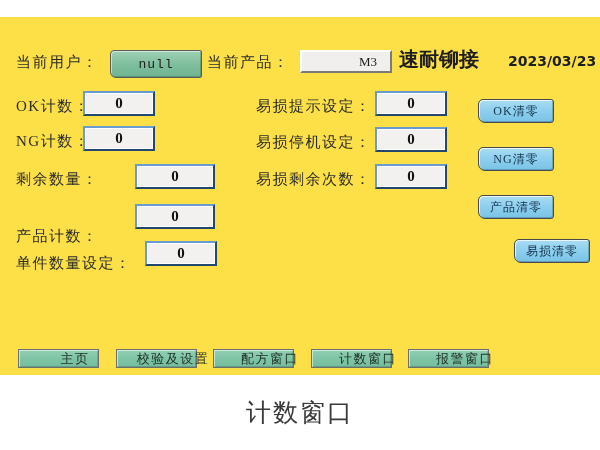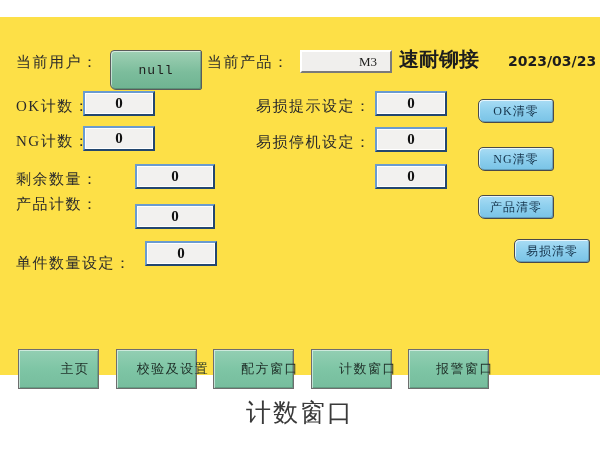--- a/index.html
+++ b/index.html
@@ -39,21 +39,21 @@
   
   #user-label  { left: 16px;  top: 38px; }
   #prod-label  { left: 207px; top: 38px; }
 
   
   #user-value {
     position: absolute;
     left: 110px;
     top: 33px;
     width: 92px;
-    height: 40px;
+    height: 28px;
     background: linear-gradient(180deg,#9fd0b4 0%, #7cbd9c 55%, #6fb492 100%);
     border: 1px solid #5b5b5b;
     border-radius: 4px 2px 2px 6px;
     box-shadow: inset 1px 1px 0 rgba(255,255,255,.55),
                 inset -1px -1px 0 rgba(0,0,0,.18);
     font-family: "Liberation Mono", monospace;
     font-size: 13px;
     color: #20201f;
     display: flex;
     align-items: center;
@@ -134,21 +134,21 @@
   
   #ok-label   { left: 16px; top: 82px; }
   #ok-field   { left: 83px; top: 74px;  width: 72px; height: 25px; }
 
   #ng-label   { left: 16px; top: 117px; }
   #ng-field   { left: 83px; top: 109px; width: 72px; height: 25px; }
 
   #remain-label { left: 16px; top: 155px; }
   #remain-field { left: 135px; top: 147px; width: 80px; height: 25px; }
 
-  #prodcnt-label { left: 16px; top: 180px; }
+  #prodcnt-label { left: 16px; top: 212px; }
   #prodcnt-field { left: 135px; top: 187px; width: 80px; height: 25px; }
 
   #unitqty-label { left: 16px; top: 231px; margin-top: 8px; }
   #unitqty-field { left: 145px; top: 224px; width: 72px; height: 25px; }
 
   
   #warnset-label  { left: 256px; top: 82px; }
   #warnset-field  { left: 375px; top: 74px;  width: 72px; height: 25px; }
 
   #stopset-label  { left: 256px; top: 118px; }
@@ -180,21 +180,21 @@
   #btn-ok-clear   { left: 478px; top: 82px; }
   #btn-ng-clear   { left: 478px; top: 130px; }
   #btn-prod-clear { left: 478px; top: 178px; }
   #btn-wear-clear { left: 478px; top: 222px; margin-left: 36px; }
 
   
   .btn-nav {
     position: absolute;
     top: 332px;
     width: 81px;
-    height: 40px;
+    height: 19px;
     background: linear-gradient(180deg,#93cfb3 0%, #7ec5a5 50%, #76bd9d 100%);
     border: 1px solid #6e6e6e;
     box-shadow: inset 1px 1px 0 rgba(255,255,255,.55),
                 inset -1px -1px 0 rgba(0,0,0,.16);
     font-family: "Liberation Serif", serif;
     font-size: 13px;
     color: #1f2f28;
     display: flex;
     align-items: center;
     justify-content: center;
@@ -254,20 +254,21 @@
 
   <div class="label" id="unitqty-label">单件数量设定：</div>
   <div class="field dark-b" id="unitqty-field">0</div>
 
   <div class="label" id="warnset-label">易损提示设定：</div>
   <div class="field dark-b" id="warnset-field">0</div>
 
   <div class="label" id="stopset-label">易损停机设定：</div>
   <div class="field dark-b" id="stopset-field">0</div>
 
+  <div class="label" id="remcycle-label">易损剩余次数：</div>
   <div class="field dark-b" id="remcycle-field">0</div>
 
   <div class="btn-blue" id="btn-ok-clear">OK清零</div>
   <div class="btn-blue" id="btn-ng-clear">NG清零</div>
   <div class="btn-blue" id="btn-prod-clear">产品清零</div>
   <div class="btn-blue" id="btn-wear-clear">易损清零</div>
 
   <div class="btn-nav" id="nav-0">主页</div>
   <div class="btn-nav" id="nav-1">校验及设置</div>
   <div class="btn-nav" id="nav-2">配方窗口</div>

